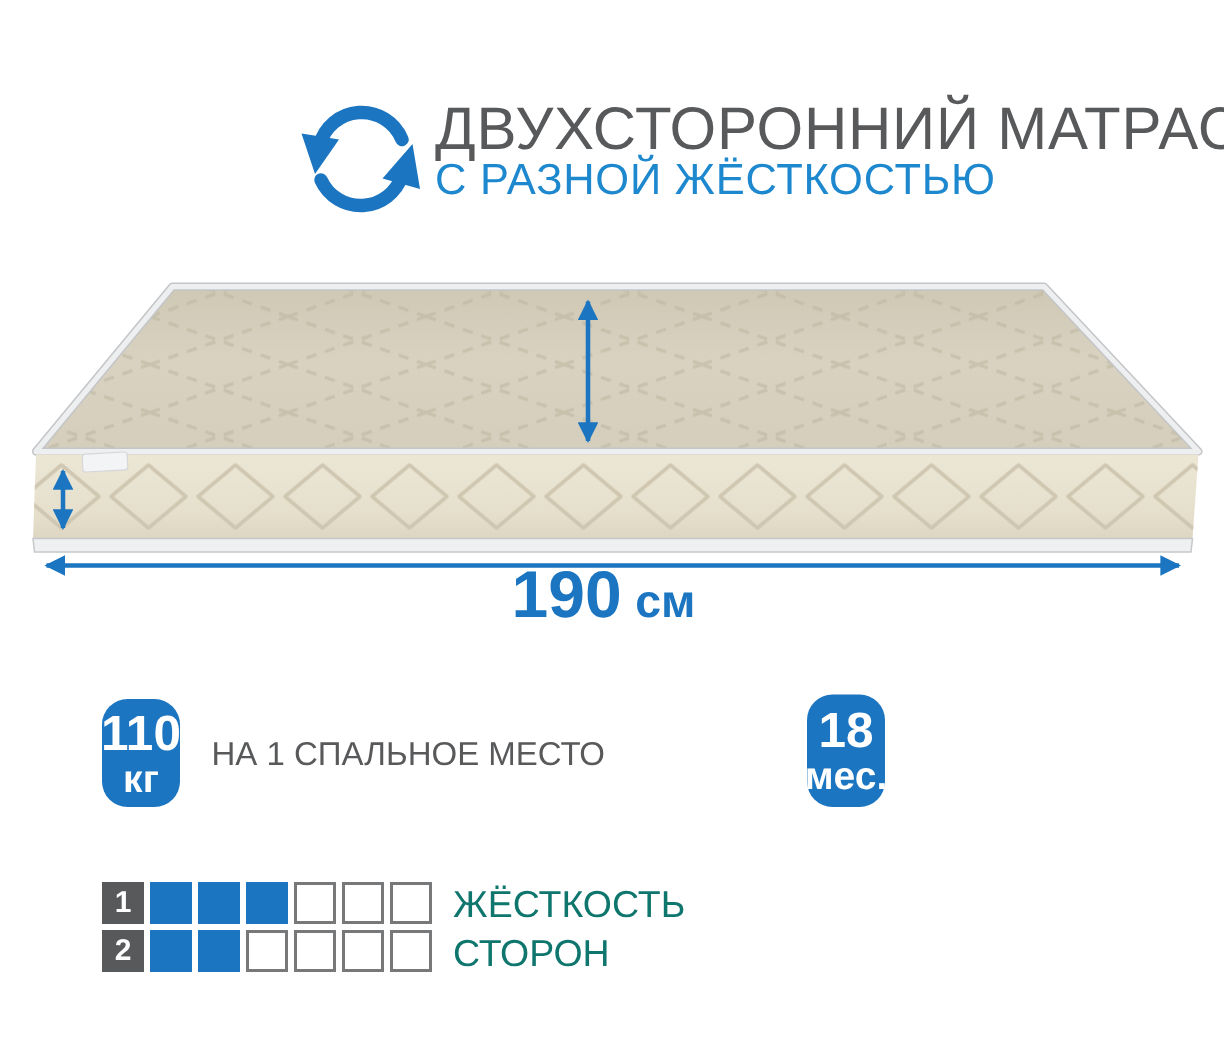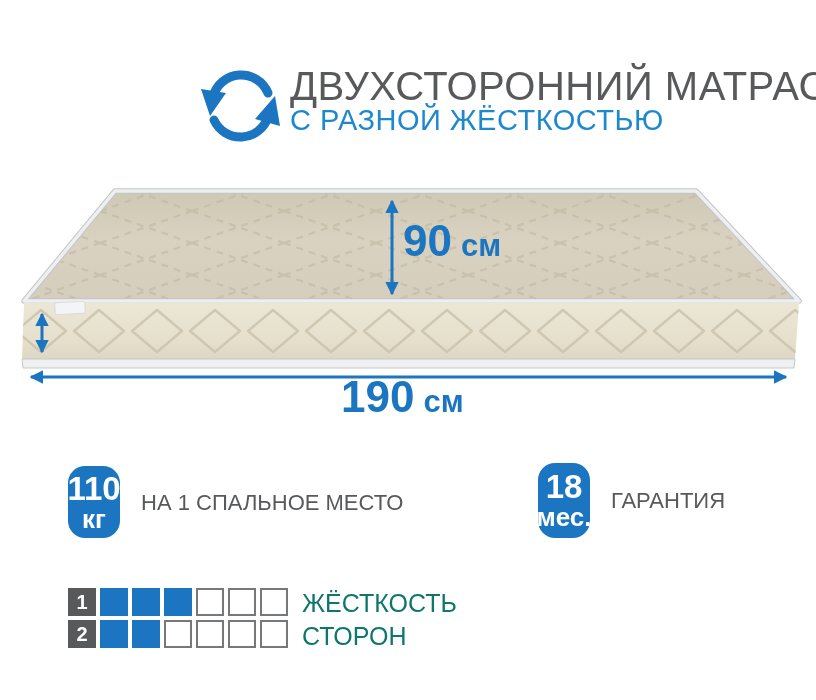--- a/index.html
+++ b/index.html
@@ -94,44 +94,38 @@
 
     <polygon points="22,359 795,359 794,368 23,368" fill="#eef0f1" stroke="#c6c8ca" stroke-width="1"></polygon>
 
     <rect x="55" y="302" width="30" height="12" rx="2" fill="#f3f4f6" stroke="#d5d6d8" stroke-width="0.8" transform="rotate(-3 70 308)"></rect>
 
     <line x1="392" y1="201" x2="392" y2="294" stroke="#1b75c0" stroke-width="3" marker-start="url(#ah)" marker-end="url(#ah)"></line>
     <line x1="42" y1="314" x2="42" y2="352" stroke="#1b75c0" stroke-width="3" marker-start="url(#ah)" marker-end="url(#ah)"></line>
     <line x1="31" y1="377" x2="786" y2="377" stroke="#1b75c0" stroke-width="3" marker-start="url(#ah)" marker-end="url(#ah)"></line>
   </svg>
 
-  <div class="dim" id="dim-width">
-    <span class="val">90</span><span class="unit">см</span>
-  </div>
   <div class="dim" id="dim-length">
     <span class="val">190</span><span class="unit">см</span>
   </div>
 
   <div class="feature" id="feature-load">
     <div class="badge">
       <div class="bval">110</div>
       <div class="bunit">кг</div>
     </div>
     <div class="feature-label">
       <div>НА 1 СПАЛЬНОЕ МЕСТО</div>
     </div>
   </div>
 
   <div class="feature" id="feature-warranty">
     <div class="badge">
       <div class="bval">18</div>
       <div class="bunit">мес.</div>
-    </div>
-    <div class="feature-label">
-      <div>ГАРАНТИЯ</div>
     </div>
   </div>
 
   <div class="firmness">
     <div class="frow">
       <div class="fsq label">1</div>
       <div style="display:flex">
           <div class="fsq filled"></div>
           <div class="fsq filled"></div>
           <div class="fsq filled"></div>

